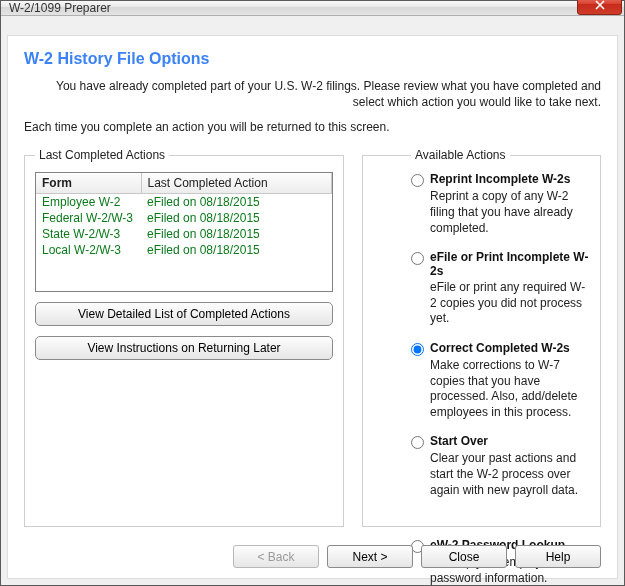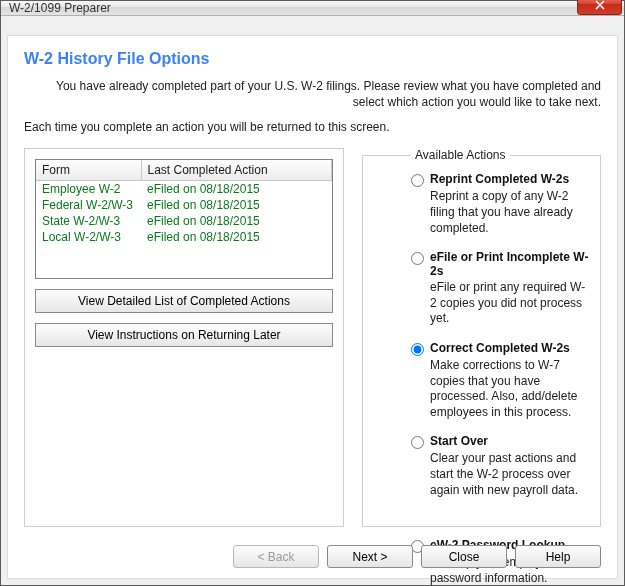--- a/index.html
+++ b/index.html
@@ -112,28 +112,28 @@
     padding: 3px 6px;
     font-size: 12px;
     color: #222;
   }
   tbody td {
     padding: 1px 6px;
     color: #0a7a1a;
     font-size: 12px;
     white-space: nowrap;
   }
-  .col-form { width: 105px; }
+  .col-form { width: 105px; font-weight: bold; }
   .wide-btn {
     width: 100%;
     margin-top: 10px;
     height: 24px;
     background: linear-gradient(to bottom, #fdfdfd, #e6e6e6);
     border: 1px solid #8a8a8a;
-    border-radius: 0;
+    border-radius: 5px;
     font-family: inherit;
     font-size: 12px;
     cursor: pointer;
   }
   .radio-item { margin-bottom: 14px; }
   .radio-item.last { margin-top: 40px; margin-bottom: 0; }
   .radio-row { display: flex; align-items: flex-start; gap: 6px; }
   .radio-row input { margin: 2px 0 0 0; }
   .radio-row label { font-weight: bold; color: #111; cursor: pointer; }
   .radio-desc {
@@ -179,20 +179,21 @@
   </div>
 
   <div class="content">
     <div class="heading">W-2 History File Options</div>
     <div class="intro">You have already completed part of your U.S. W-2 filings. Please review what you have completed and select which action you would like to take next.</div>
     <div class="intro2">Each time you complete an action you will be returned to this screen.</div>
 
     <div class="columns">
 
       <fieldset class="left">
+        <legend>Last Completed Actions</legend>
         <div class="table-wrap">
           <table>
             <thead>
               <tr>
                 <th class="col-form">Form</th>
                 <th>Last Completed Action</th>
               </tr>
             </thead>
             <tbody id="actions-body">
                 <tr>
@@ -217,21 +218,21 @@
         <button class="wide-btn">View Detailed List of Completed Actions</button>
         <button class="wide-btn">View Instructions on Returning Later</button>
       </fieldset>
 
       <fieldset class="right">
         <legend>Available Actions</legend>
         <div id="radio-list">
             <div class="radio-item">
               <div class="radio-row">
                 <input type="radio" name="action" id="opt-reprint" style="">
-                <label for="opt-reprint">Reprint Completed W-2s</label>
+                <label for="opt-reprint">Reprint Incomplete W-2s</label>
               </div>
               <div class="radio-desc">Reprint a copy of any W-2 filing that you have already completed.</div>
             </div>
             <div class="radio-item">
               <div class="radio-row">
                 <input type="radio" name="action" id="opt-efile" style="">
                 <label for="opt-efile">eFile or Print Incomplete W-2s</label>
               </div>
               <div class="radio-desc">eFile or print any required W-2 copies you did not process yet.</div>
             </div>

